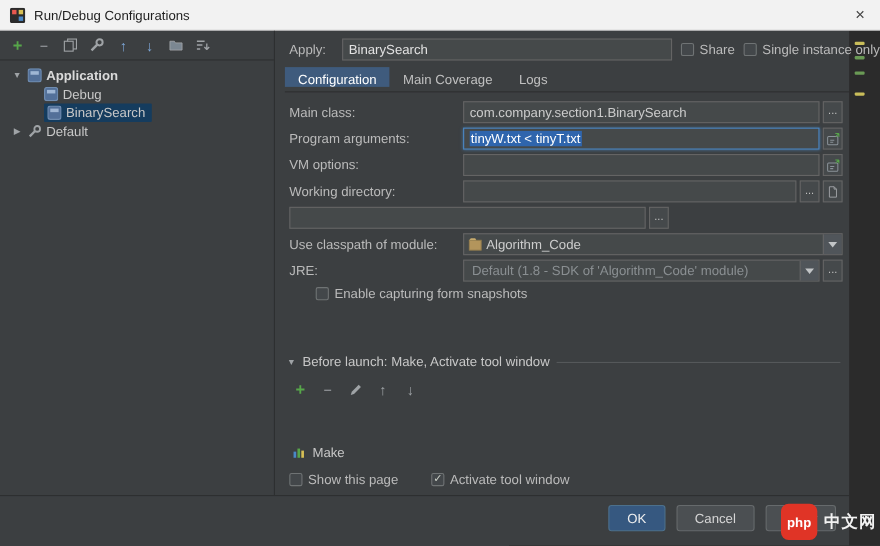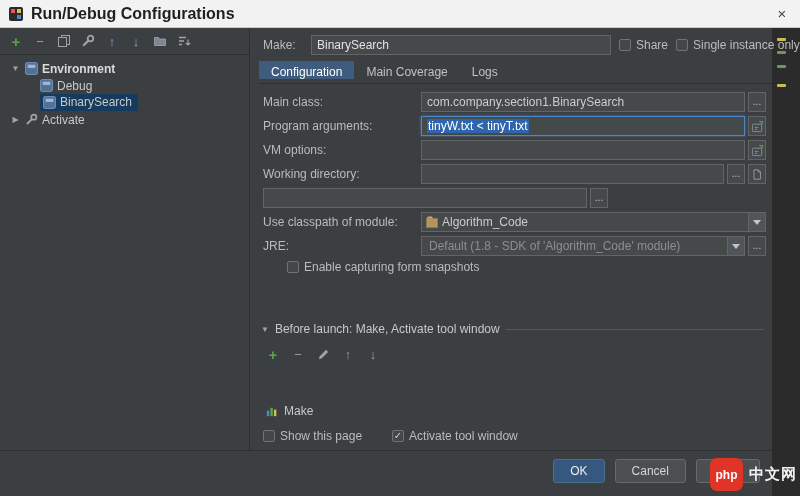--- a/index.html
+++ b/index.html
@@ -7,21 +7,21 @@
     --text:#bbbbbb; --dim:#8a8f92; --sel:#2f65ad; --treesel:#153c5e;
     --tab:#3f5b7d; --okbg:#365880; --okbd:#4c708c; --btnbg:#4b4f52;
     --btnbd:#666a6c; --green:#57a64a; --red:#e03426; --focus:#4a88c7;
   }
   *{box-sizing:border-box; margin:0; padding:0;}
   html,body{width:800px;height:496px;overflow:hidden;}
   body{position:relative;background:#2b2b2b;font-family:"Liberation Sans","DejaVu Sans",sans-serif;font-size:12px;color:var(--text);}
 
   
   #titlebar{position:absolute;left:0;top:0;width:800px;height:28px;background:#f2f2f2;display:flex;align-items:center;padding:0 0 0 9px;gap:8px;border-bottom:1px solid #c9c9c9;}
-  #titlebar .ttl{font-size:16px;color:#1f1f1f;font-weight:bold;}
+  #titlebar .ttl{font-size:12px;color:#1f1f1f;}
   #close{margin-left:auto;width:36px;height:28px;display:flex;align-items:center;justify-content:center;color:#444;font-size:15px;}
 
   
   #dialog{position:absolute;left:0;top:28px;width:772px;height:468px;background:var(--bg);}
   #strip{position:absolute;left:772px;top:28px;width:28px;height:468px;background:#2b2b2b;}
   .speck{position:absolute;width:9px;height:3px;left:5px;border-radius:1px;}
 
   
   #leftpanel{position:absolute;left:0;top:0;width:250px;height:422px;border-right:1px solid var(--line);}
   #ltoolbar{height:27px;border-bottom:1px solid var(--line);display:flex;align-items:center;padding:0 6px;gap:4px;}
@@ -147,21 +147,21 @@
 
     <div id="tree">
       <div class="trow">
         <span class="tarrow">▼</span>
         <span class="ticon">
           <svg width="13" height="13" viewBox="0 0 12 12">
               <rect x="0.5" y="0.5" width="11" height="11" rx="2" fill="#537099" stroke="#6f8cb0"></rect>
               <rect x="2.5" y="2.5" width="7" height="3" fill="#9fb6d4"></rect>
             </svg>
         </span>
-        <span class="tlabel bold">Environment</span>
+        <span class="tlabel bold">Application</span>
       </div>
       <div class="trow child">
         <span class="ticon">
           <svg width="13" height="13" viewBox="0 0 12 12">
               <rect x="0.5" y="0.5" width="11" height="11" rx="2" fill="#537099" stroke="#6f8cb0"></rect>
               <rect x="2.5" y="2.5" width="7" height="3" fill="#9fb6d4"></rect>
             </svg>
         </span>
         <span class="tlabel">Debug</span>
       </div>
@@ -177,29 +177,29 @@
         </span>
       </div>
       <div class="trow">
         <span class="tarrow">▶</span>
         <span class="ticon">
           <svg width="13" height="13" viewBox="0 0 14 14">
               <circle cx="9.5" cy="4.5" r="2.8" fill="none" stroke="#9fa3a6" stroke-width="1.8"></circle>
               <line x1="2.2" y1="11.8" x2="7.4" y2="6.6" stroke="#9fa3a6" stroke-width="2.2"></line>
             </svg>
         </span>
-        <span class="tlabel">Activate</span>
+        <span class="tlabel">Default</span>
       </div>
     </div>
   </div>
 
   <div id="rightpanel">
 
     <div class="name-row">
-      <span class="nlabel">Make:</span>
+      <span class="nlabel">Apply:</span>
       <div class="nfield"><span>BinarySearch</span></div>
       <div class="check">
         <span class="box"></span>
         <span>Share</span>
       </div>
       <div class="check">
         <span class="box"></span>
         <span>Single instance only</span>
       </div>
     </div>

